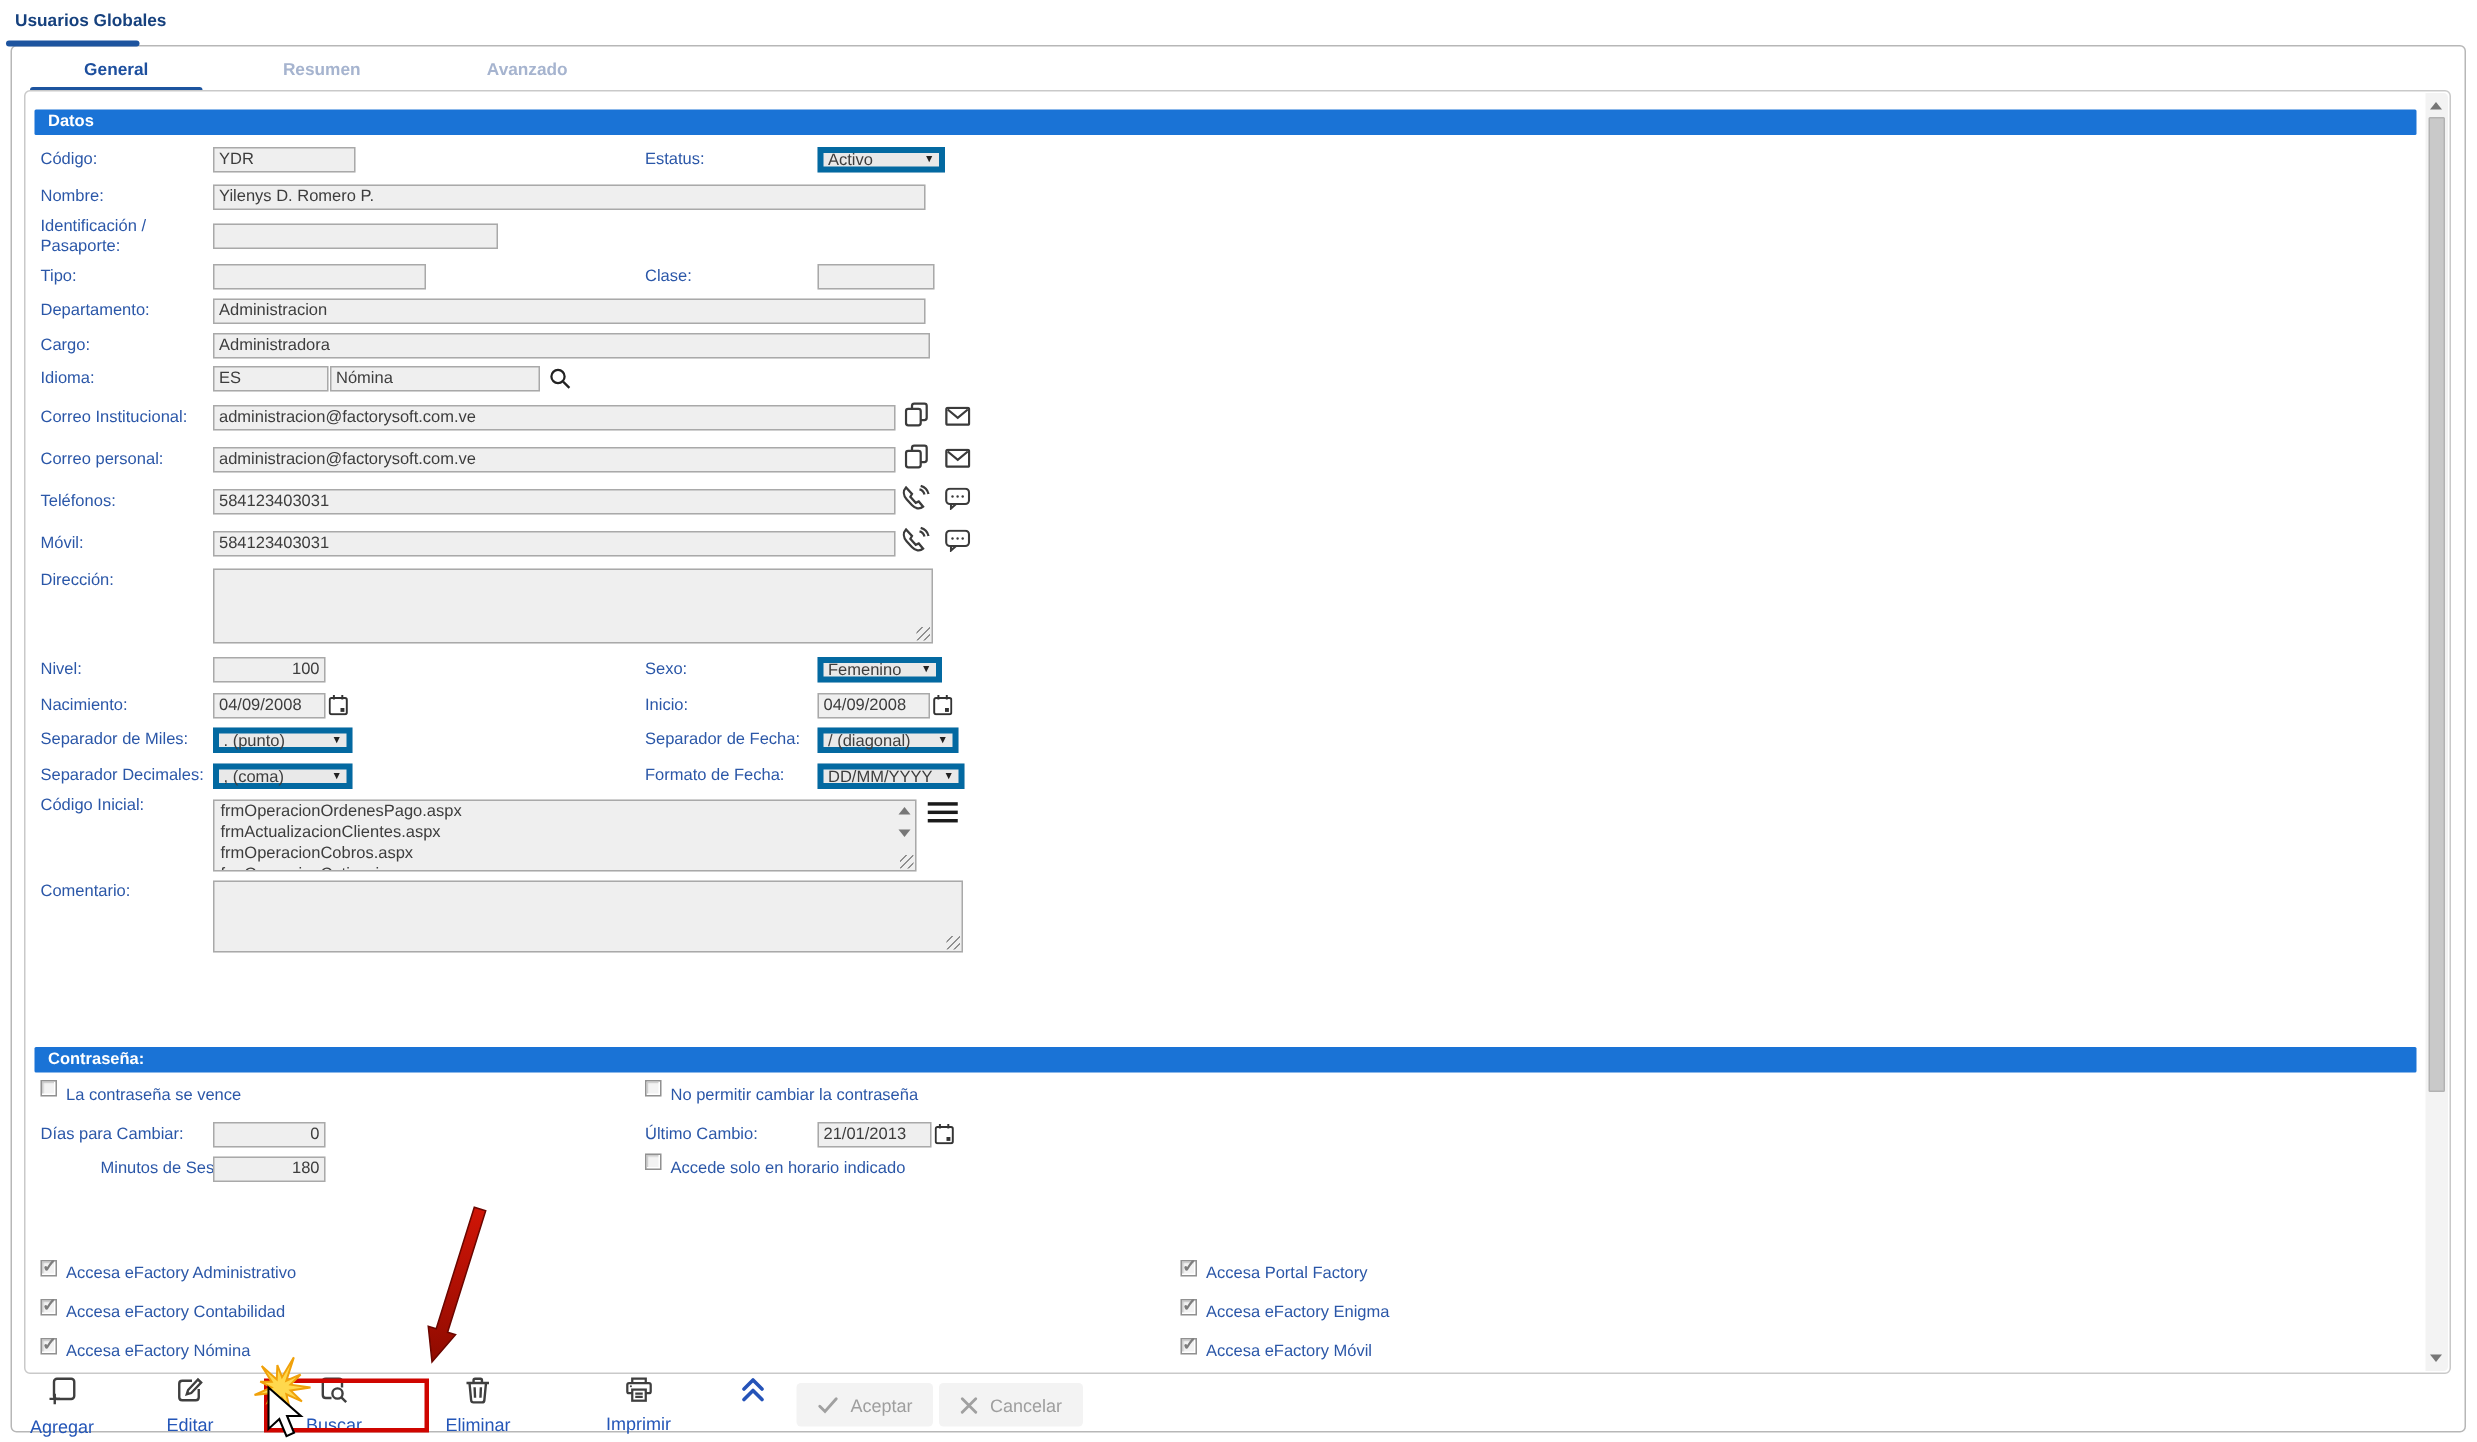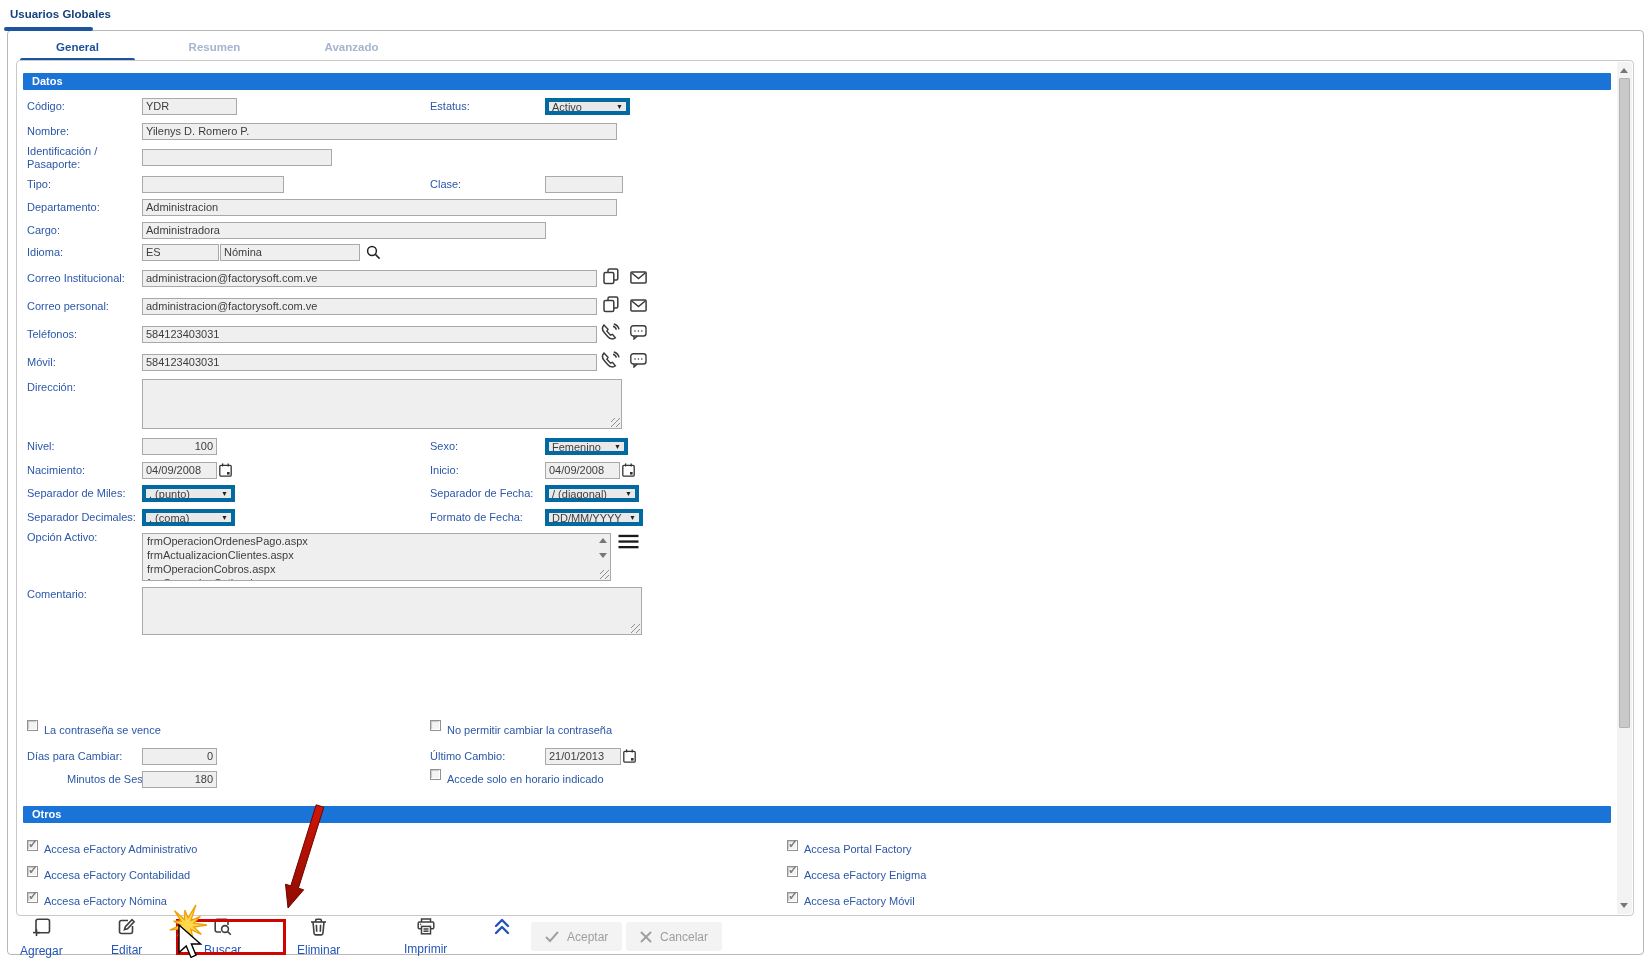--- a/index.html
+++ b/index.html
@@ -111,21 +111,21 @@
     <div class="ibox" style="left:125px; top:88px; width:190px;"></div>
 
     <div class="lbl" style="left:10px; top:117px;">Tipo:</div>
     <div class="ibox" style="left:125px; top:115px; width:142px;"></div>
     <div class="lbl" style="left:413px; top:117px;">Clase:</div>
     <div class="ibox" style="left:528px; top:115px; width:78px;"></div>
 
     <div class="lbl" style="left:10px; top:140px;">Departamento:</div>
     <div class="ibox" style="left:125px; top:138px; width:475px;">Administracion</div>
     <div class="lbl" style="left:10px; top:163px;">Cargo:</div>
-    <div class="ibox" style="left:125px; top:161px; width:404px;">Administradora</div>
+    <div class="ibox" style="left:125px; top:161px; width:478px;">Administradora</div>
 
     <div class="lbl" style="left:10px; top:185px;">Idioma:</div>
     <div class="ibox" style="left:125px; top:183px; width:77px;">ES</div>
     <div class="ibox" style="left:203px; top:183px; width:140px;">Nómina</div>
     <span class="icon" style="left:349px; top:184px;">
       <svg width="15" height="15" viewBox="0 0 15 15" fill="none" stroke="#222" stroke-width="1.5">
         <circle cx="6" cy="6" r="4.4"></circle>
           <line x1="9.4" y1="9.4" x2="13.6" y2="13.6"></line>
       </svg>
     </span>
@@ -248,21 +248,21 @@
     <div class="sel" style="left:125px; top:448px; width:93px;">
       <span>, (coma)</span>
       <span class="caret">▼</span>
     </div>
     <div class="lbl" style="left:413px; top:450px;">Formato de Fecha:</div>
     <div class="sel" style="left:528px; top:448px; width:98px;">
       <span>DD/MM/YYYY</span>
       <span class="caret">▼</span>
     </div>
 
-    <div class="lbl" style="left:10px; top:470px;">Opción Activo:</div>
+    <div class="lbl" style="left:10px; top:470px;">Código Inicial:</div>
     <div class="listbox" style="left:125px; top:472px; width:469px; height:48px;">
       <div class="li">frmOperacionOrdenesPago.aspx</div>
       <div class="li">frmActualizacionClientes.aspx</div>
       <div class="li">frmOperacionCobros.aspx</div>
       <div class="li">frmOperacionCotizaciones.aspx</div>
       <div class="tri-up" style="position:absolute; right:3px; top:4px;"></div>
       <div class="tri-down" style="position:absolute; right:3px; top:19px;"></div>
       <div class="grip"></div>
     </div>
     <span class="icon" style="left:601px; top:473px;">
@@ -272,20 +272,21 @@
           <rect x="0.5" y="12" width="20" height="2.3" fill="#1a1a1a"></rect>
       </svg>
     </span>
 
     <div class="lbl" style="left:10px; top:527px;">Comentario:</div>
     <div class="ta" style="left:125px; top:526px; width:500px; height:48px;">
       <span></span>
       <div class="grip"></div>
     </div>
 
+    <div class="secbar" style="top:637px;">Contraseña:</div>
 
     <div class="cb" style="left:10px; top:659px;"></div>
     <div class="lbl" style="left:27px; top:663px;">La contraseña se vence</div>
     <div class="cb" style="left:413px; top:659px;"></div>
     <div class="lbl" style="left:430px; top:663px;">No permitir cambiar la contraseña</div>
 
     <div class="lbl" style="left:10px; top:689px;">Días para Cambiar:</div>
     <div class="ibox num" style="left:125px; top:687px; width:75px;">0</div>
     <div class="lbl" style="left:413px; top:689px;">Último Cambio:</div>
     <div class="ibox" style="left:528px; top:687px; width:76px;">21/01/2013</div>
@@ -296,21 +297,20 @@
           <line x1="9.2" y1="0.4" x2="9.2" y2="3.4"></line>
         <rect x="8" y="9" width="2.6" height="2.6" fill="#333" stroke="none"></rect>
       </svg>
     </span>
 
     <div class="lbl" style="left:10px; top:712px;padding-left:40px;">Minutos de Sesión:</div>
     <div class="ibox num" style="left:125px; top:710px; width:75px;">180</div>
     <div class="cb" style="left:413px; top:708px;"></div>
     <div class="lbl" style="left:430px; top:712px;">Accede solo en horario indicado</div>
 
-    <div class="secbar" style="top:745px;">Otros</div>
 
     <div class="cb checked" style="left:10px; top:779px;"></div>
     <div class="lbl" style="left:27px; top:782px;">Accesa eFactory Administrativo</div>
     <div class="cb checked" style="left:10px; top:805px;"></div>
     <div class="lbl" style="left:27px; top:808px;">Accesa eFactory Contabilidad</div>
     <div class="cb checked" style="left:10px; top:831px;"></div>
     <div class="lbl" style="left:27px; top:834px;">Accesa eFactory Nómina</div>
 
     <div class="cb checked" style="left:770px; top:779px;"></div>
     <div class="lbl" style="left:787px; top:782px;">Accesa Portal Factory</div>

